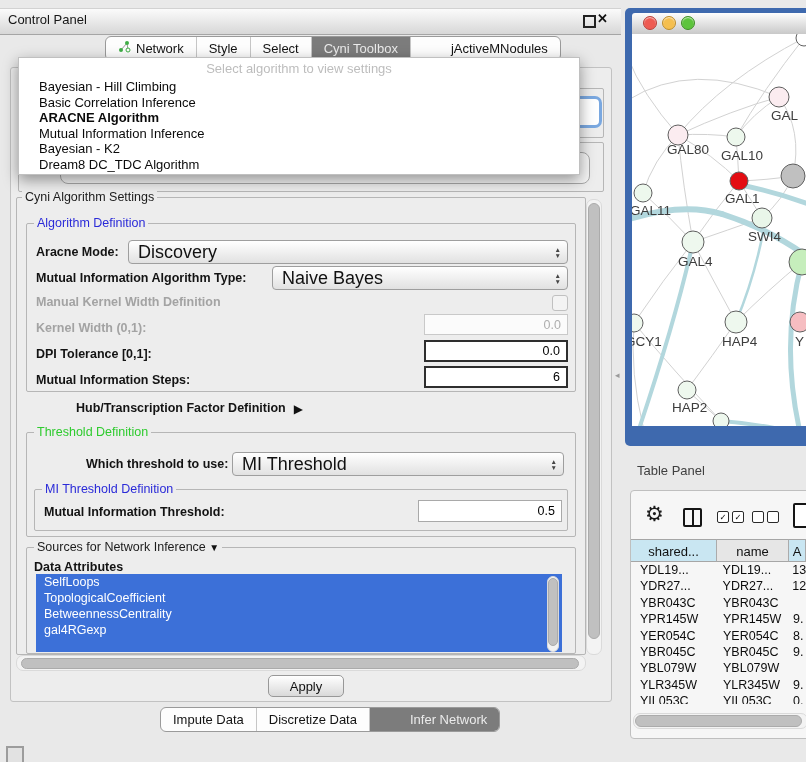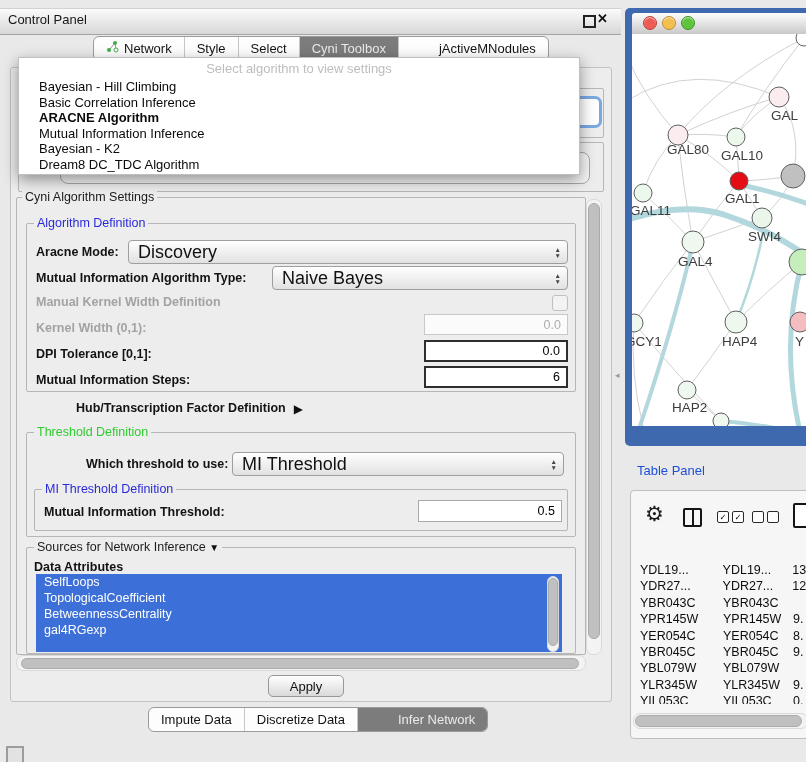--- a/index.html
+++ b/index.html
@@ -5,21 +5,21 @@
   html,body{margin:0;padding:0;background:#e9e9e9;font-family:"Liberation Sans",sans-serif;}
   .root{position:relative;width:806px;height:762px;overflow:hidden;background:#e9e9e9;}
   .abs{position:absolute;}
   
   .cp-titlebar{left:0;top:8px;width:621px;height:25px;background:linear-gradient(#fbfbfb,#d7d7d7);
     border-top:1px solid #d2d2d2;border-bottom:1px solid #a5a5a5;}
   .cp-title{left:8px;top:12px;font-size:13px;color:#161616;}
   .float-icon{left:583px;top:15px;width:9px;height:9px;border:2px solid #222;background:transparent;}
   .close-icon{left:597px;top:11px;font-size:13px;font-weight:bold;color:#111;}
   .close-icon::after{content:"✕";}
-  .tabbar{display:flex;border:1px solid #9a9a9a;border-radius:6px;overflow:hidden;background:#fdfdfd;height:23px;font-size:13px;}
+  .tabbar{display:flex;border:1px solid #9a9a9a;border-radius:6px;overflow:hidden;background:#fdfdfd;height:23px;font-size:13px;margin-left:12px;}
   .tab{padding:0 12px;line-height:23px;border-right:1px solid #c6c6c6;display:flex;align-items:center;gap:5px;color:#131313;white-space:nowrap;}
   .tab:last-child{border-right:none;padding-left:40px;}
   .tab.sel{background:#7c7c7c;color:#ebebeb;}
   .panel{left:10px;top:67px;width:600px;height:633px;background:#ededed;border:1px solid #c2c2c2;border-radius:3px;}
   
   .gbox{border:1px solid #b6b6b6;border-radius:2px;}
   .focus-combo{left:556px;top:96px;width:40px;height:26px;border:3px solid #7aa8e0;border-radius:7px;background:#fff;}
   .pill{left:60px;top:152px;width:528px;height:30px;border:1px solid #a8a8a8;border-radius:8px;background:#f5f5f5;}
   
   .overlay{left:18px;top:57px;width:560px;height:116px;background:#fff;border:1px solid #c0c0c0;
@@ -58,21 +58,21 @@
   
   .frame{left:625px;top:8px;width:181px;height:438px;background:#3e69ae;border-radius:5px 0 0 5px;}
   .net-titlebar{left:632px;top:13px;width:174px;height:21px;background:linear-gradient(#fdfdfd,#c9c9c9);
     border-bottom:1px solid #999;border-top-left-radius:3px;}
   .light{width:12px;height:12px;border-radius:50%;box-shadow:inset 0 1px 1px rgba(255,255,255,.7);}
   .light.red{background:#ee5b52;border:1px solid #b8423c;}
   .light.yellow{background:#f5bf4f;border:1px solid #bd8d2c;}
   .light.green{background:#5dc43c;border:1px solid #3f8f27;}
   .canvas{left:632px;top:34px;width:174px;height:392px;background:#fff;overflow:hidden;}
   
-  .tp-title{left:637px;top:463px;font-size:13px;color:#1d4ed8;}
+  .tp-title{left:637px;top:463px;font-size:13px;color:#404040;}
   .tp-box{left:630px;top:490px;width:180px;height:249px;background:#f6f6f6;border:1px solid #bfbfbf;border-radius:4px;box-sizing:border-box;}
   .gear{left:645px;top:502px;font-size:21px;color:#1b1b1b;}
   .gear::after{content:"⚙";}
   .split-icon{left:683px;top:508px;width:15px;height:15px;border:2px solid #151515;border-radius:2px;}
   .split-icon div{position:absolute;left:50%;top:0;width:2px;height:100%;background:#151515;transform:translateX(-1px);}
   .cb{width:10px;height:10px;border:1.5px solid #2a2a2a;border-radius:2px;background:#fff;
     font-size:8.5px;line-height:10px;text-align:center;color:#111;}
   .cb.checked::after{content:"✓";}
   .doc-icon{left:793px;top:503px;width:18px;height:21px;border:2px solid #151515;border-radius:2px;background:#fff;}
   .hcell{height:23px;line-height:23px;font-size:13px;color:#111;text-align:center;box-sizing:border-box;
@@ -315,20 +315,25 @@
   <div class="abs" style="left:717px;top:511px;display:flex;gap:3px;">
     <div class="cb checked"></div>
     <div class="cb checked"></div>
   </div>
   <div class="abs" style="left:752px;top:511px;display:flex;gap:3px;">
     <div class="cb"></div>
     <div class="cb"></div>
   </div>
   <div class="abs doc-icon"></div>
 
+  <div class="abs" style="left:631px;top:539px;display:flex;">
+    <div class="hcell selcol" style="width:86px;">shared...</div>
+    <div class="hcell" style="width:72px;">name</div>
+    <div class="hcell selcol" style="width:17px;">A</div>
+  </div>
 
   <div class="abs" style="left:631px;top:562px;width:175px;height:142px;overflow:hidden;">
     <div class="trow">
       <div class="tc1">YDL19...</div>
       <div class="tc2">YDL19...</div>
       <div class="tc3">13</div>
     </div>
     <div class="trow">
       <div class="tc1">YDR27...</div>
       <div class="tc2">YDR27...</div>

